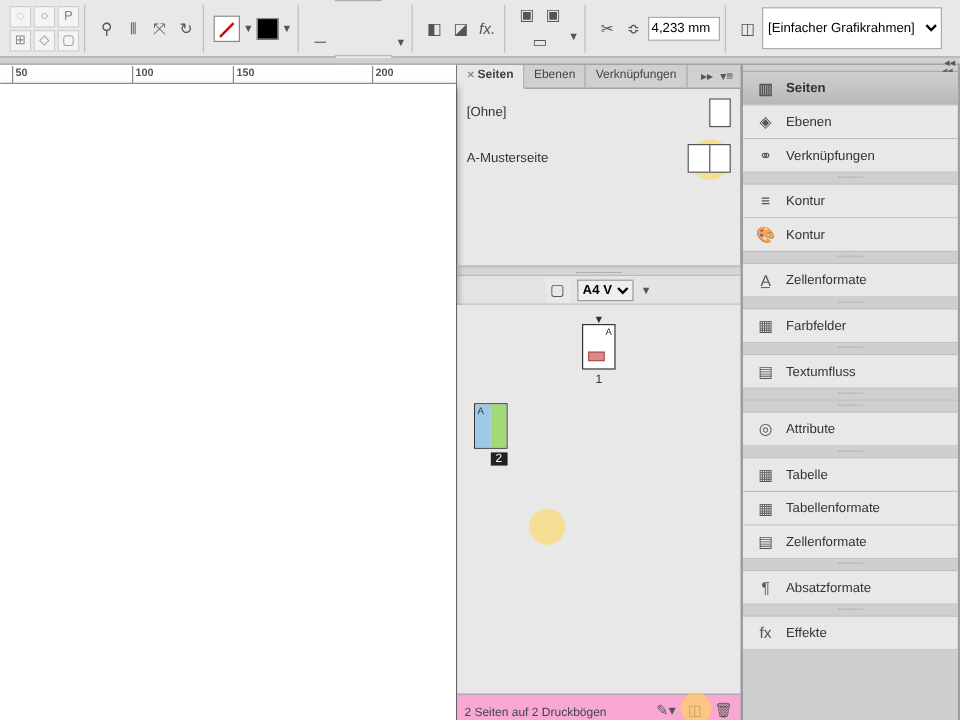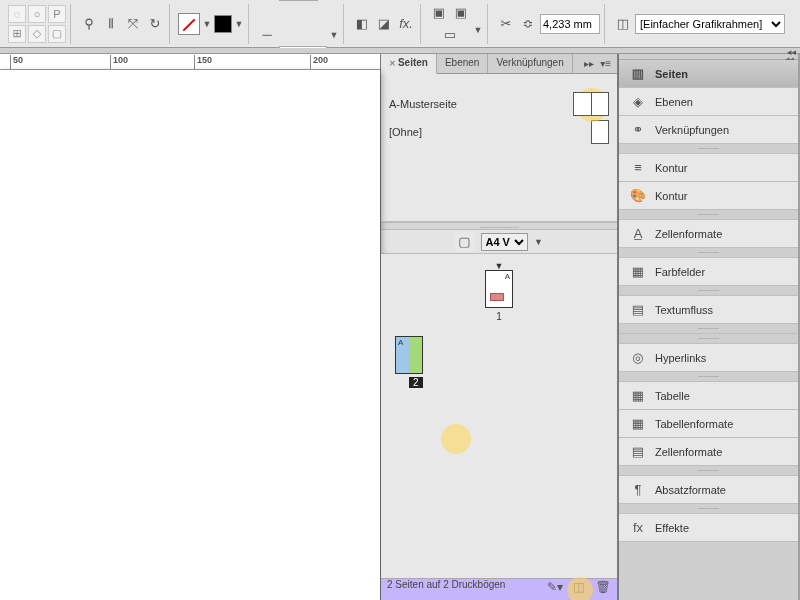--- a/index.html
+++ b/index.html
@@ -3,21 +3,21 @@
 <meta charset="utf-8">
 <style>
   * { box-sizing: border-box; margin: 0; padding: 0; }
   body { font-family: Tahoma, Arial, sans-serif; font-size: 11px; color: #333; background: #a0a0a0; width: 800px; height: 600px; overflow: hidden; position: relative; }
 
   
   .toolbar { background: #e8e8e8; border-bottom: 1px solid #999; height: 48px; display: flex; align-items: center; padding: 2px 4px; gap: 4px; }
   .tb-group { display: flex; align-items: center; gap: 2px; padding: 0 4px; border-right: 1px solid #bfbfbf; height: 40px; }
   .tb-btn { width: 20px; height: 20px; border: 1px solid transparent; background: #e8e8e8; display: flex; align-items: center; justify-content: center; font-size: 13px; color: #555; cursor: pointer; }
   .tb-input { width: 39px; height: 20px; font-size: 11px; padding: 0 2px; border: 1px solid #aaa; background: #fff; }
-  .tb-select { height: 20px; font-size: 11px; border: 1px solid #aaa; background: #fff; }
+  .tb-select { height: 35px; font-size: 11px; border: 1px solid #aaa; background: #fff; }
   .tb-swatch { width: 22px; height: 22px; border: 1px solid #888; background: #fff; position: relative; }
   .tb-swatch.diag::after { content: ""; position: absolute; left: 2px; right: 2px; top: 50%; border-top: 2px solid #d00; transform: rotate(-45deg); }
   .tb-caret { width: 10px; text-align: center; color: #555; font-size: 9px; cursor: pointer; }
   .tb-grid { display: grid; grid-template-columns: repeat(3, 18px); grid-template-rows: repeat(2, 18px); gap: 2px; }
   .tb-grid .c { width: 18px; height: 18px; border: 1px solid #ccc; background: #f4f4f4; display:flex;align-items:center;justify-content:center;font-size:11px;color:#888;}
 
   
   .subbar { background: #d0d0d0; height: 6px; border-bottom: 1px solid #999; position:relative;}
   .subbar .rarrow { position:absolute; right:4px; top:-1px; font-size:9px; color:#555;}
 
@@ -58,21 +58,21 @@
   .page-thumb { width:28px; height:38px; border:1px solid #333; background:#fff; position:relative; display:flex; flex-direction:column; font-size:8px;}
   .page-thumb .letter { position:absolute; top:1px; right:2px; font-size:8px;}
   .page-thumb .mini { position:absolute; bottom:6px; left:4px; width:14px; height:8px; background:#d88; border:1px solid #a55;}
   .page-num { margin-top:3px; font-size:10px; text-align:center;}
   .page-num.boxed { background:#222; color:#fff; padding:0 4px;}
   .page2 .page-thumb{ margin-left:-14px;}
   .page2 .page-thumb .half-l { position:absolute; left:0;top:0;bottom:0;width:50%; background:#9fc7e8;}
   .page2 .page-thumb .half-r { position:absolute; right:0;top:0;bottom:0;width:50%; background:#a4d97a;}
   .hover-circle2 { position:absolute; width:30px; height:30px; left:32px; top:88px; border-radius:50%; background:rgba(255,215,80,0.55); }
 
-  .panel-footer { height: 22px; border-top: 1px solid #aaa; background: #c4b5fd; display: flex; align-items: flex-start; padding: 0 6px; gap: 8px; font-size: 10px; color:#444; position:relative;}
+  .panel-footer { height: 22px; border-top: 1px solid #aaa; background: #f9a8d4; display: flex; align-items: flex-end; padding: 0 6px; gap: 8px; font-size: 10px; color:#444; position:relative;}
   .panel-footer .sp { flex:1;}
   .panel-footer .ico { width: 16px; height: 16px; display: flex; align-items: center; justify-content: center; font-size: 12px; color: #555; cursor: pointer;}
   .footer-highlight { position:absolute; width:26px; height:26px; border-radius:50%; background:rgba(255,215,80,0.6); right:24px; top:-2px; pointer-events:none;}
 
   
   .right-panels { flex: 0 0 180px; background: #dcdcdc; border-left: 1px solid #7a7a7a; display:flex; flex-direction:column;}
   .rp-top { height:6px; background:#cfcfcf; border-bottom:1px solid #aaa; text-align:right; font-size:9px; padding-right:4px; color:#666;}
   .rp-item { display:flex; align-items:center; gap:8px; height:28px; padding: 0 10px; border-bottom:1px solid #bfbfbf; background:#e8e8e8; cursor:pointer; font-size:11px;}
   .rp-item.active { background: linear-gradient(#cfcfcf,#b8b8b8); font-weight:bold;}
   .rp-gap { height:10px; background:#cfcfcf; border-bottom:1px solid #bfbfbf; text-align:center; font-size:7px; color:#999; line-height:10px;}
@@ -171,30 +171,30 @@
       <div class="panel-tab">Ebenen</div>
       <div class="panel-tab">Verknüpfungen</div>
       <div class="tab-spacer"></div>
       <div class="tab-icons">
         <span>▸▸</span>
         <span>▾≡</span>
       </div>
     </div>
 
     <div class="masters">
+      <div class="master-row">
+        <span class="master-label">[Ohne]</span>
+        <div class="master-thumb single"></div>
+      </div>
       <div class="master-row" style="margin-top:10px">
         <span class="master-label">A-Musterseite</span>
         <div style="position:relative">
           <div class="highlight-circle" style="width:34px;height:34px;left:2px;top:-4px"></div>
           <div class="master-thumb spread"></div>
         </div>
-      </div>
-      <div class="master-row">
-        <span class="master-label">[Ohne]</span>
-        <div class="master-thumb single"></div>
       </div>
     </div>
 
     <div class="split-grip">┈┈┈┈┈┈┈┈</div>
 
     <div class="format-bar">
       <div class="tb-btn">▢</div>
       <select><option>A4 V</option></select>
       <span class="tb-caret">▼</span>
     </div>
@@ -265,21 +265,21 @@
         </div>
         <div class="rp-gap">┈┈┈┈┈</div>
         <div class="rp-item">
           <div class="rp-icon">▤</div>
           <span>Textumfluss</span>
         </div>
         <div class="rp-gap">┈┈┈┈┈</div>
         <div class="rp-gap">┈┈┈┈┈</div>
         <div class="rp-item">
           <div class="rp-icon">◎</div>
-          <span>Hyperlinks</span>
+          <span>Attribute</span>
         </div>
         <div class="rp-gap">┈┈┈┈┈</div>
         <div class="rp-item">
           <div class="rp-icon">▦</div>
           <span>Tabelle</span>
         </div>
         <div class="rp-item">
           <div class="rp-icon">▦</div>
           <span>Tabellenformate</span>
         </div>

